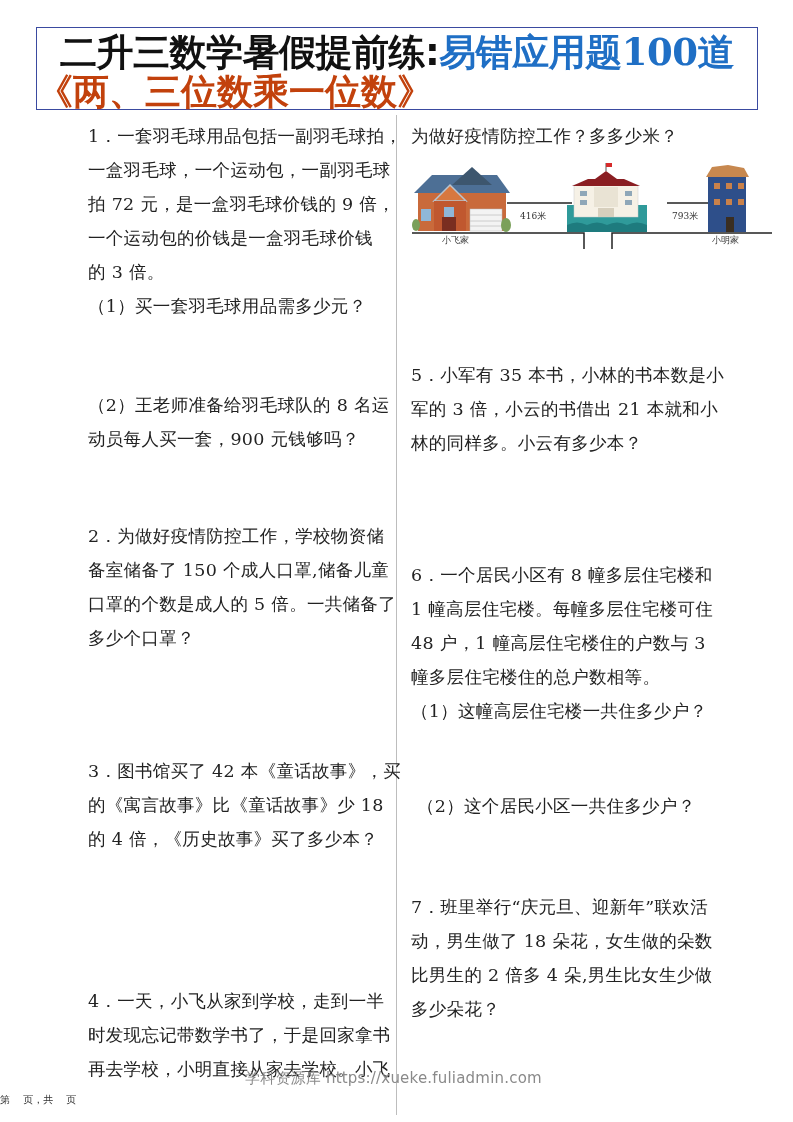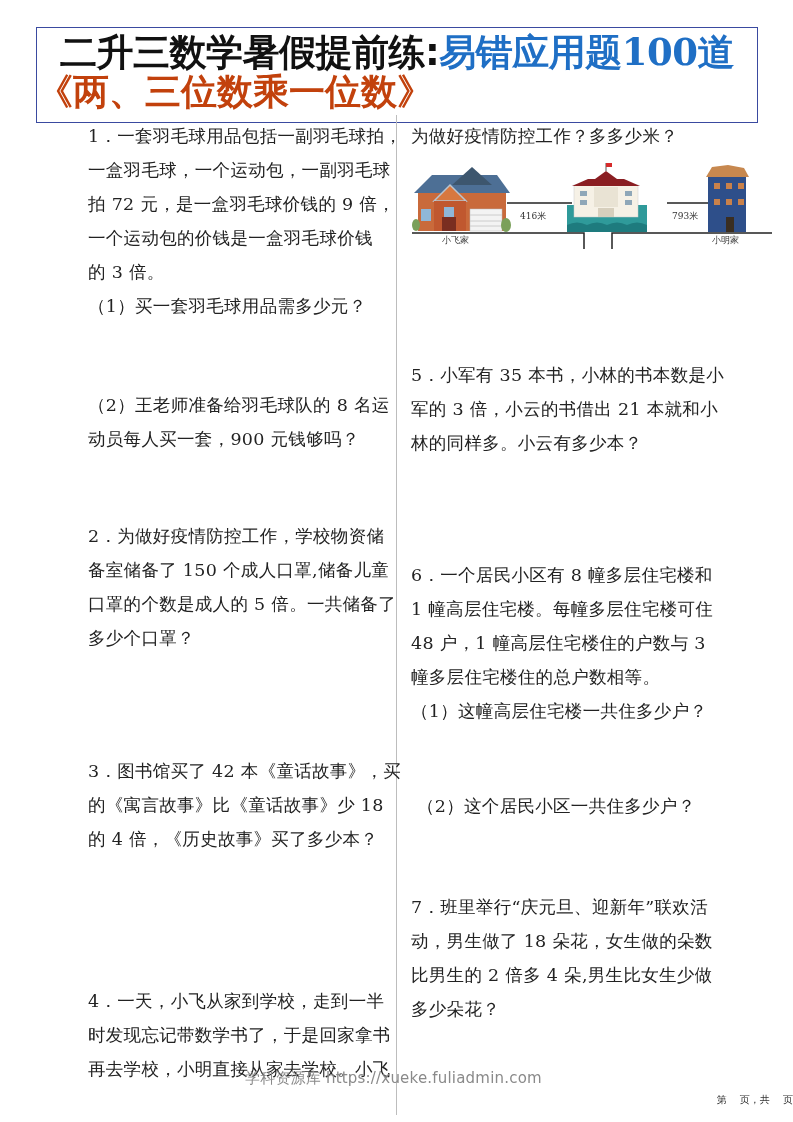--- a/index.html
+++ b/index.html
@@ -2,21 +2,21 @@
 <html><head>
 <meta charset="utf-8">
 <style>
   html, body { margin: 0; padding: 0; background: #ffffff; }
   body {
     width: 793px; height: 1122px; position: relative; overflow: hidden;
     font-family: "DejaVu Serif", "Liberation Serif", serif;
     color: #222;
   }
   .title-box {
-    position: absolute; left: 36px; top: 27px; width: 722px; height: 96px;
+    position: absolute; left: 36px; top: 27px; width: 722px; height: 83px;
     border: 1.5px solid #3a4aa0; box-sizing: border-box; background: #fff;
   }
   .title-line1 {
     position: absolute; left: 0; right: 0; top: 2px; text-align: center;
     font-size: 37px; font-weight: bold; line-height: 44px; white-space: nowrap;
     letter-spacing: -0.5px;
   }
   .title-line1 .black { color: #111; font-family: "DejaVu Sans", sans-serif; }
   .title-line1 .blue { color: #1f6fc5; font-family: "DejaVu Serif", serif; }
   .title-line2 {
@@ -36,21 +36,21 @@
   .left { left: 48px; width: 340px; margin-left: 40px; }
   .right { left: 411px; width: 345px; }
   .illus {
     position: absolute; left: 412px; top: 163px; width: 362px; height: 88px;
   }
   .watermark {
     position: absolute; left: 245px; top: 1069px; font-family: "DejaVu Sans", sans-serif;
     font-size: 15px; color: #8a8a8a; letter-spacing: 0.2px; white-space: nowrap;
   }
   .footer {
-    position: absolute; left: 0; right: 0; top: 1093px; text-align: right;
+    position: absolute; left: 0; right: 0; top: 1093px; text-align: left;
     font-family: "DejaVu Sans", sans-serif; font-size: 10px; color: #333;
     word-spacing: 10px;
   }
 </style>
 </head>
 <body>
 
 <div class="title-box">
   <div class="title-line1">
     <span class="black">二升三数学暑假提前练:</span><span class="blue">易错应用题100道</span>

